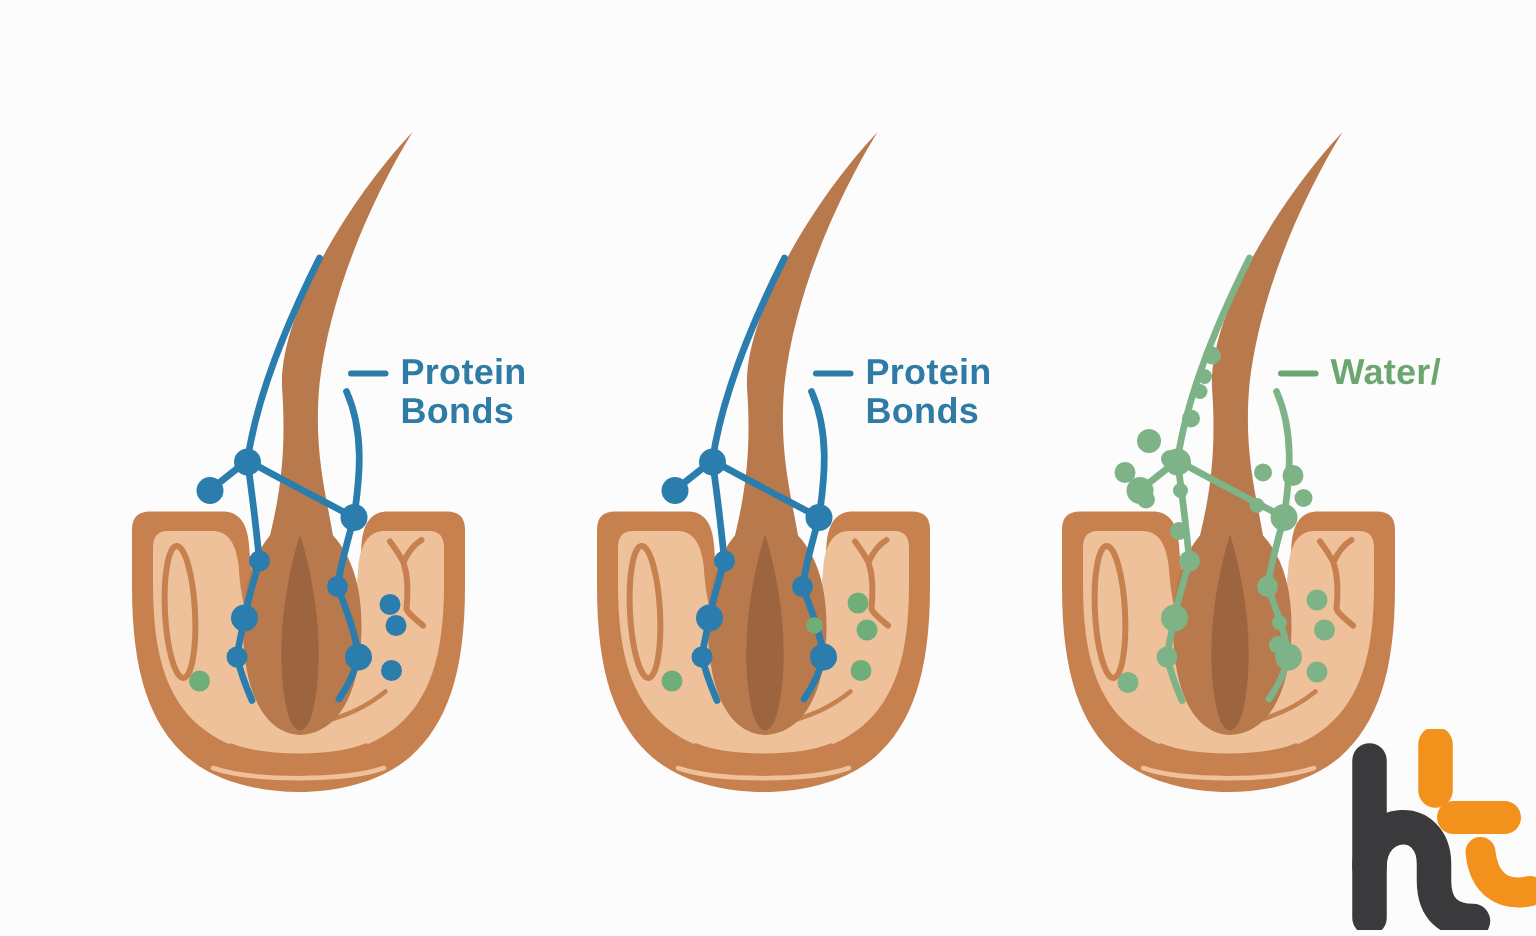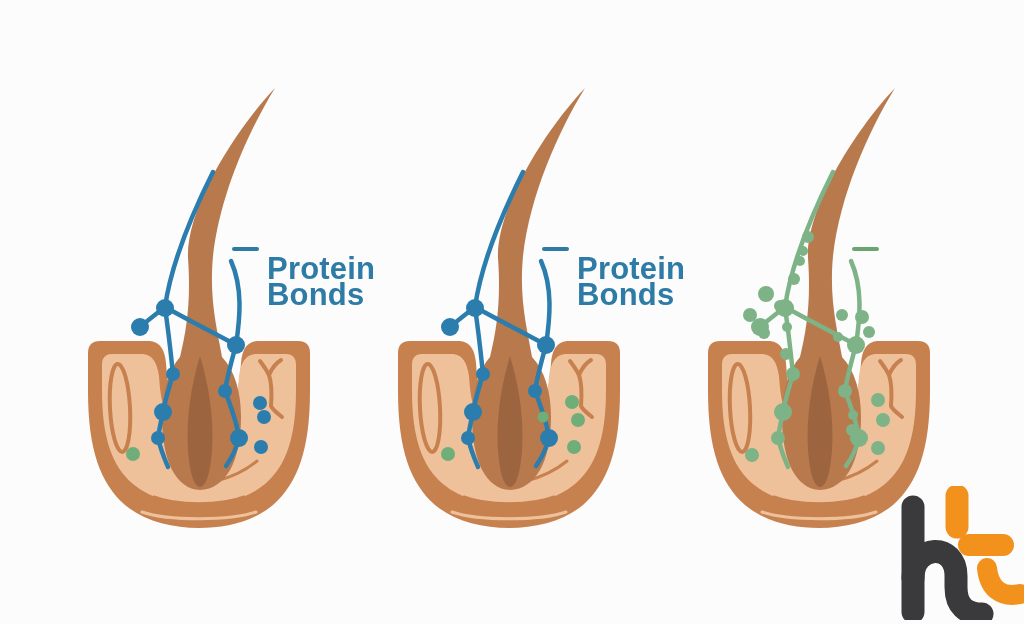--- a/index.html
+++ b/index.html
@@ -36,21 +36,21 @@
   
   .label{
     position:absolute;left:162px;top:176px;display:flex;gap:8px;
     white-space:nowrap;
   }
   .label .dash{
     width:27px;height:4px;border-radius:2px;background:currentColor;
     margin-top:11px;flex:none;
   }
   .label .text{
-    font-size:31px;line-height:26px;font-weight:700;letter-spacing:.2px;margin-top:20px;
+    font-size:24px;line-height:26px;font-weight:700;letter-spacing:.2px;
   }
   .label.blue{color:var(--label-blue);}
   .label.green{color:var(--label-green);}
 
   
   .logo{position:absolute;right:0;bottom:4px;width:134px;height:134px;}
   .logo .t{stroke:var(--logo-orange);fill:none;stroke-linecap:round;}
   .logo .h{stroke:var(--logo-dark);fill:none;stroke-linecap:round;}
 </style>
 </head>
@@ -165,20 +165,21 @@
         <circle class="dot-sage" cx="193" cy="360" r="7"></circle>
         <circle class="dot-sage" cx="188" cy="388" r="7"></circle>
         <circle class="dot-sage" cx="62" cy="395" r="7"></circle>
         <circle class="dot-sage" cx="162" cy="370" r="6"></circle>
         <circle class="dot-sage" cx="163" cy="355" r="5"></circle>
       </g>
     </svg>
     <figcaption class="label green">
       <span class="dash"></span>
       <span class="text">
+        <span style="display:block">Water/</span>
       </span>
     </figcaption>
   </figure>
 
   <svg class="logo" viewBox="0 0 134 134" aria-hidden="true">
     <g class="t">
       <path d="M67,10 L67,41" stroke-width="23"></path>
       <path d="M79,59 L113,59" stroke-width="22"></path>
       <path d="M97,82 C99,103 112,112 130,108" stroke-width="20"></path>
     </g>

